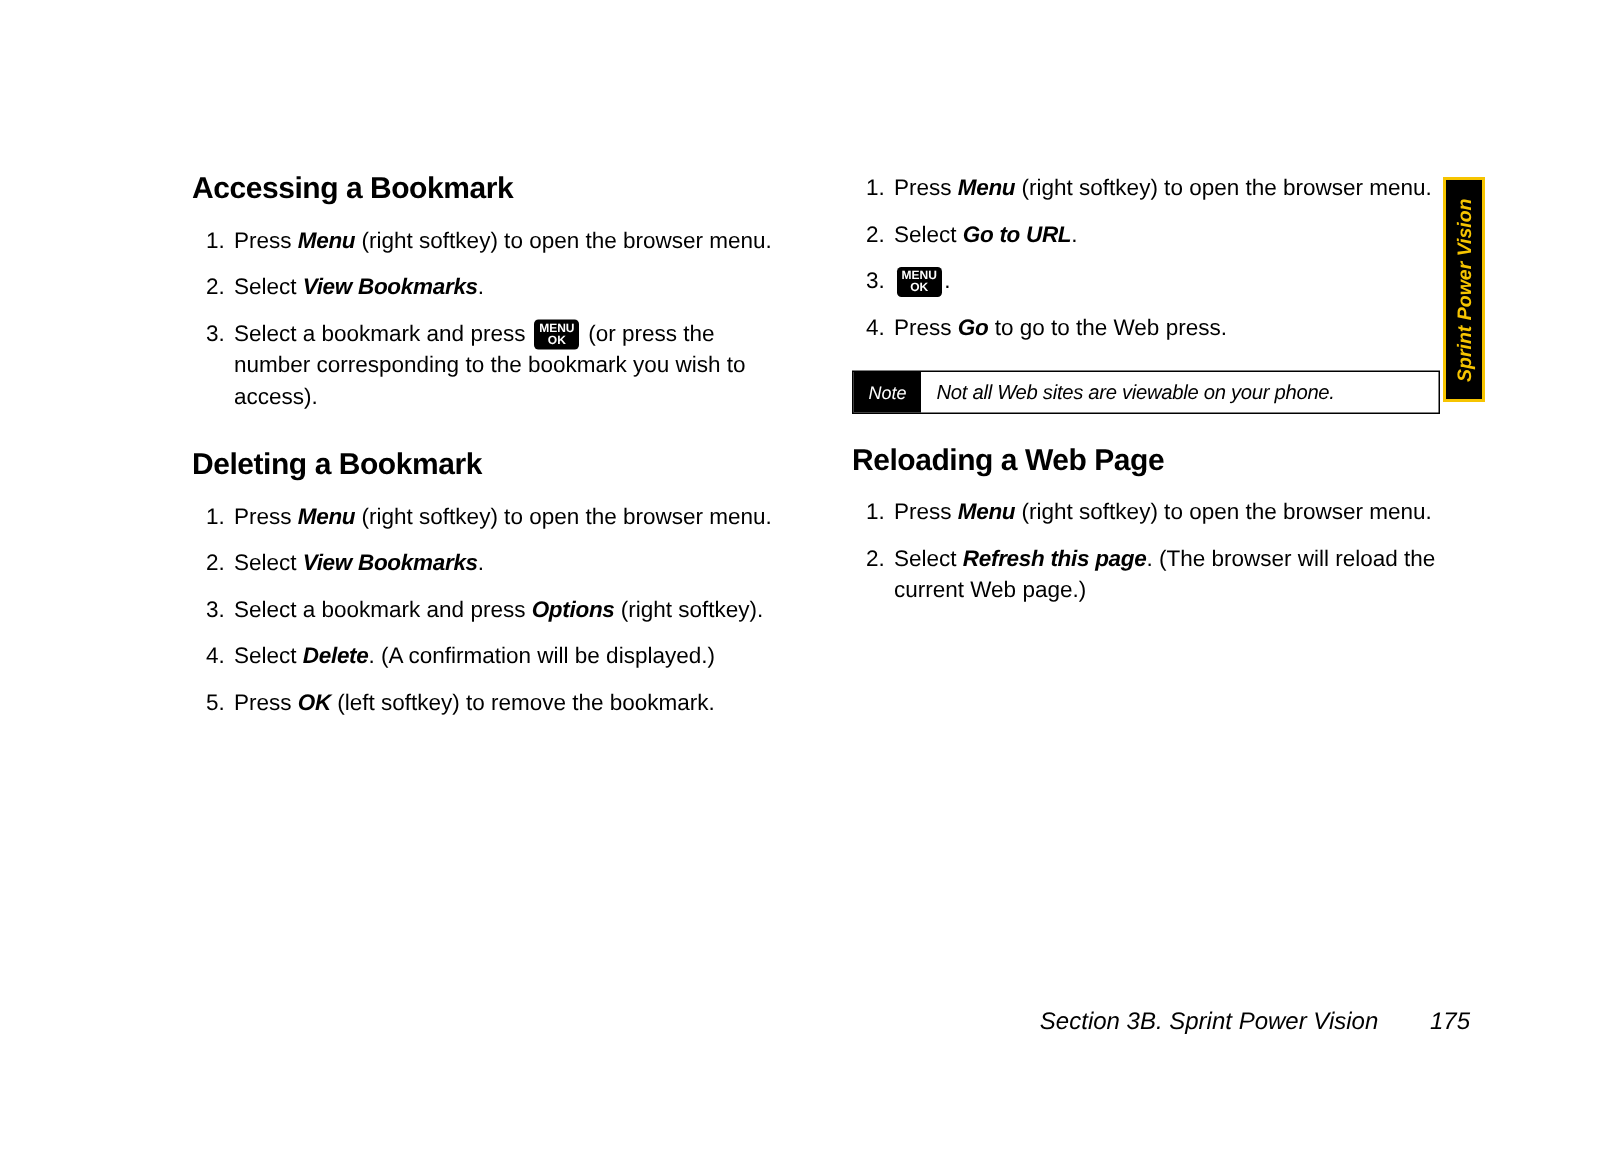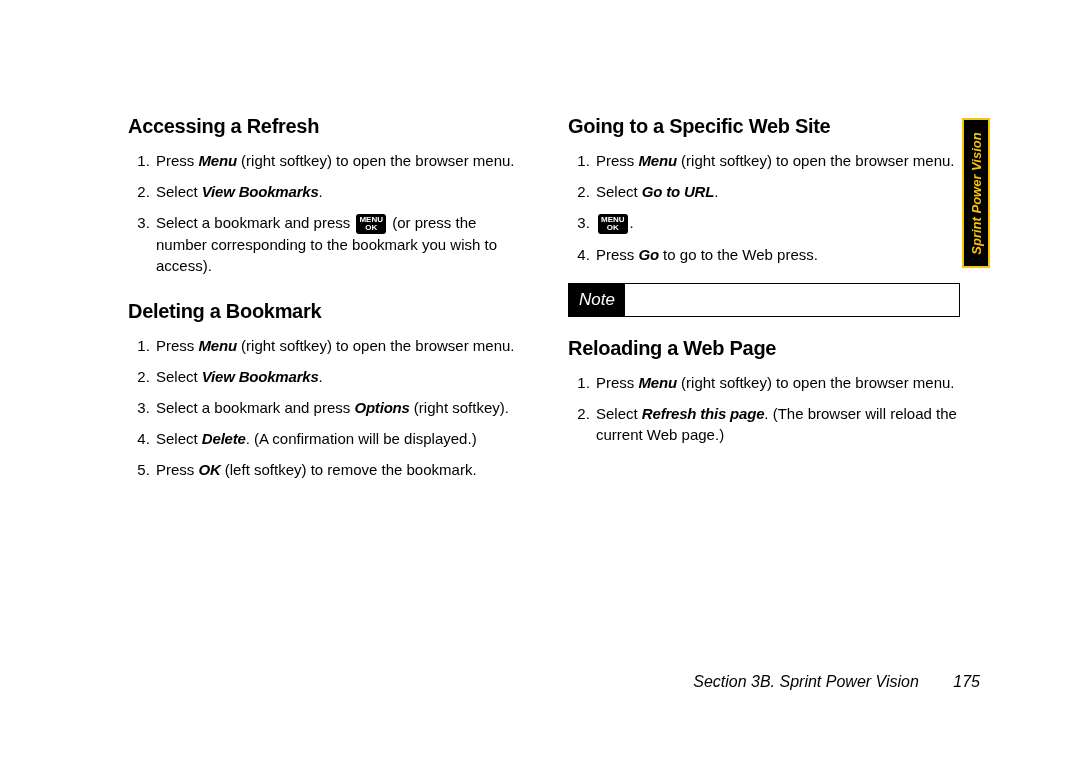--- a/index.html
+++ b/index.html
@@ -72,21 +72,21 @@
     border: 1px solid #000;
     display: flex;
     align-items: stretch;
     margin: 4px 0 20px 0;
     width: 390px;
   }
   .note-label {
     background: #000;
     color: #fff;
     font-style: italic;
-    font-size: 17px;
+    font-size: 12px;
     padding: 6px 10px;
     display: flex;
     align-items: center;
   }
   .note-text {
     font-style: italic;
     font-size: 13.5px;
     padding: 6px 10px;
     display: flex;
     align-items: center;
@@ -132,21 +132,21 @@
 <div class="page">
 
   <div class="side-tab">
     <span>Sprint Power Vision</span>
   </div>
 
   <div class="columns">
 
     <div class="col">
 
-      <h2>Accessing a Refresh</h2>
+      <h2>Accessing a Bookmark</h2>
       <ol>
         <li>
           <span>Press </span><span class="bi">Menu</span><span> (right softkey) to open the browser menu.</span>
         </li>
         <li>
           <span>Select </span><span class="bi">View Bookmarks</span><span>.</span>
         </li>
         <li>
           <span>Select a bookmark and press </span><span class="menu-ok"><span>MENU</span><span>OK</span></span><span> (or press the number corresponding to the bookmark you wish to access).</span>
         </li>
@@ -167,38 +167,38 @@
           <span>Select </span><span class="bi">Delete</span><span>. (A confirmation will be displayed.)</span>
         </li>
         <li>
           <span>Press </span><span class="bi">OK</span><span> (left softkey) to remove the bookmark.</span>
         </li>
       </ol>
     </div>
 
     <div class="col">
 
-      <h2>Going to a Specific Web Site</h2>
       <ol>
         <li>
           <span>Press </span><span class="bi">Menu</span><span> (right softkey) to open the browser menu.</span>
         </li>
         <li>
           <span>Select </span><span class="bi">Go to URL</span><span>.</span>
         </li>
         <li>
           <span class="menu-ok"><span>MENU</span><span>OK</span></span><span>.</span>
         </li>
         <li>
           <span>Press </span><span class="bi">Go</span><span> to go to the Web press.</span>
         </li>
       </ol>
 
       <div class="note-box">
         <div class="note-label">Note</div>
+        <div class="note-text">Not all Web sites are viewable on your phone.</div>
       </div>
 
       <h2>Reloading a Web Page</h2>
       <ol>
         <li>
           <span>Press </span><span class="bi">Menu</span><span> (right softkey) to open the browser menu.</span>
         </li>
         <li>
           <span>Select </span><span class="bi">Refresh this page</span><span>. (The browser will reload the current Web page.)</span>
         </li>

